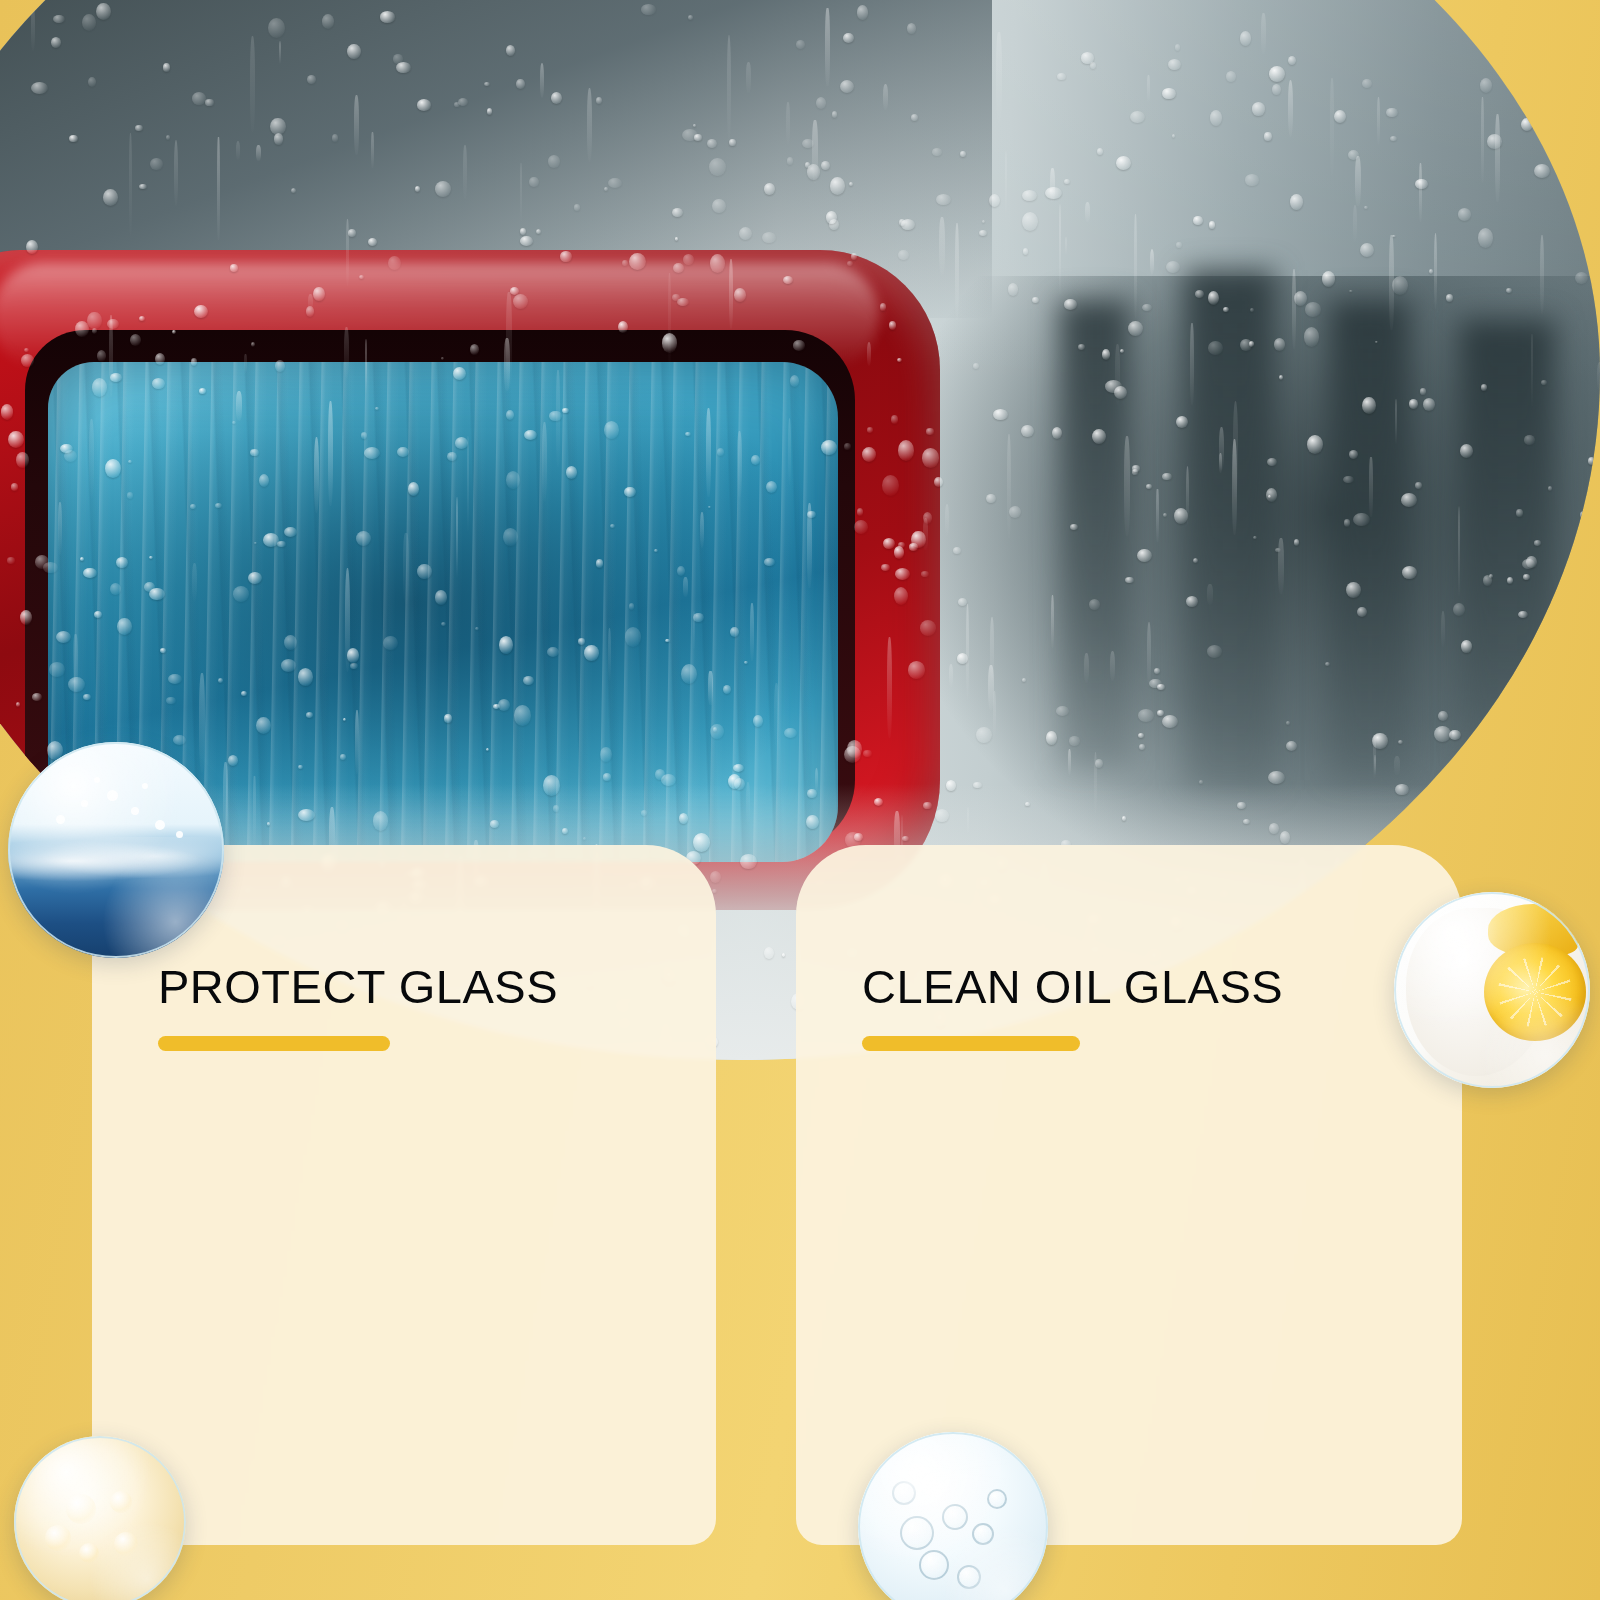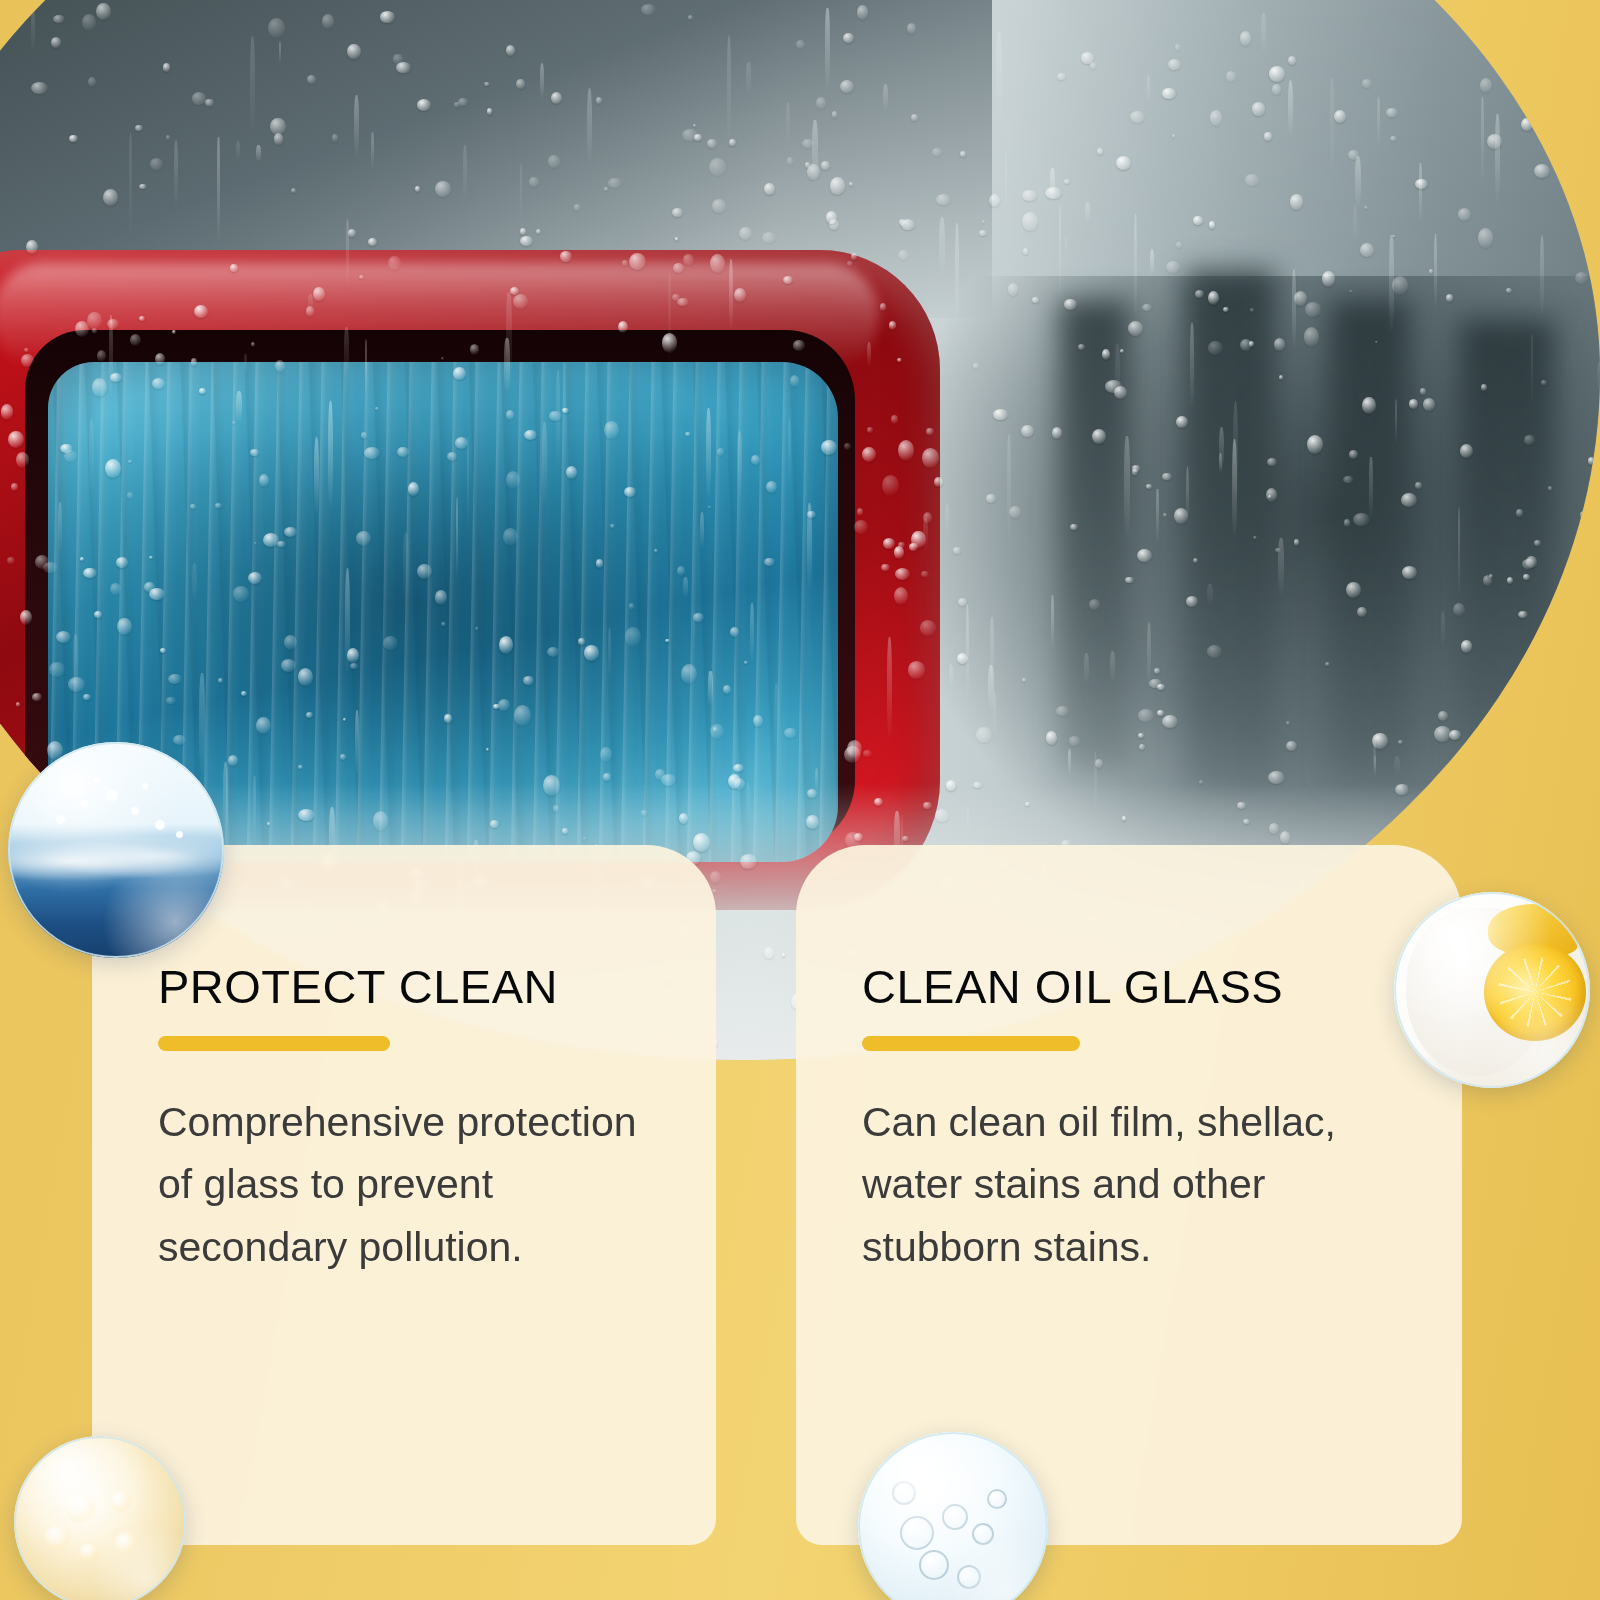--- a/index.html
+++ b/index.html
@@ -931,31 +931,29 @@
           <div class="streak" style="width: 3.9243px; height: 53.091px; left: 3.63781%; top: 47.3674%; opacity: 0.3;"></div>
           <div class="streak" style="width: 2.00894px; height: 71.9643px; left: 95.6607%; top: 31.4732%; opacity: 0.15;"></div>
           <div class="streak" style="width: 2.00927px; height: 59.5133px; left: 32.492%; top: 15.3465%; opacity: 0.17;"></div>
           <div class="streak" style="width: 5.72037px; height: 29.8729px; left: 88.4523%; top: 80.9566%; opacity: 0.26;"></div>
         </div>
     </div>
   </div>
 
   <div class="card" id="card-left">
     <div class="card-body" style="top:118px;">
-      <div class="card-title">PROTECT CLEAN</div>
+      <div class="card-title">PROTECT GLASS</div>
       <div class="accent-bar" style="width:232px;background:#f0bd2a;"></div>
-      <div class="card-text">Comprehensive protection of glass to prevent secondary pollution.</div>
     </div>
   </div>
 
   <div class="card" id="card-right">
     <div class="card-body" style="top:118px;">
       <div class="card-title">CLEAN OIL GLASS</div>
       <div class="accent-bar" style="width:218px;background:#f0bd2a;"></div>
-      <div class="card-text">Can clean oil film, shellac, water stains and other stubborn stains.</div>
     </div>
   </div>
 
   <div class="bubble" id="bubble-water">
     <div class="bubble-inner bw">
       <div class="splash"></div>
       <div class="sp" style="left:22%;top:34%;width:9px;height:9px;"></div>
       <div class="sp" style="left:34%;top:27%;width:7px;height:7px;"></div>
       <div class="sp" style="left:46%;top:22%;width:11px;height:11px;"></div>
       <div class="sp" style="left:57%;top:30%;width:8px;height:8px;"></div>

